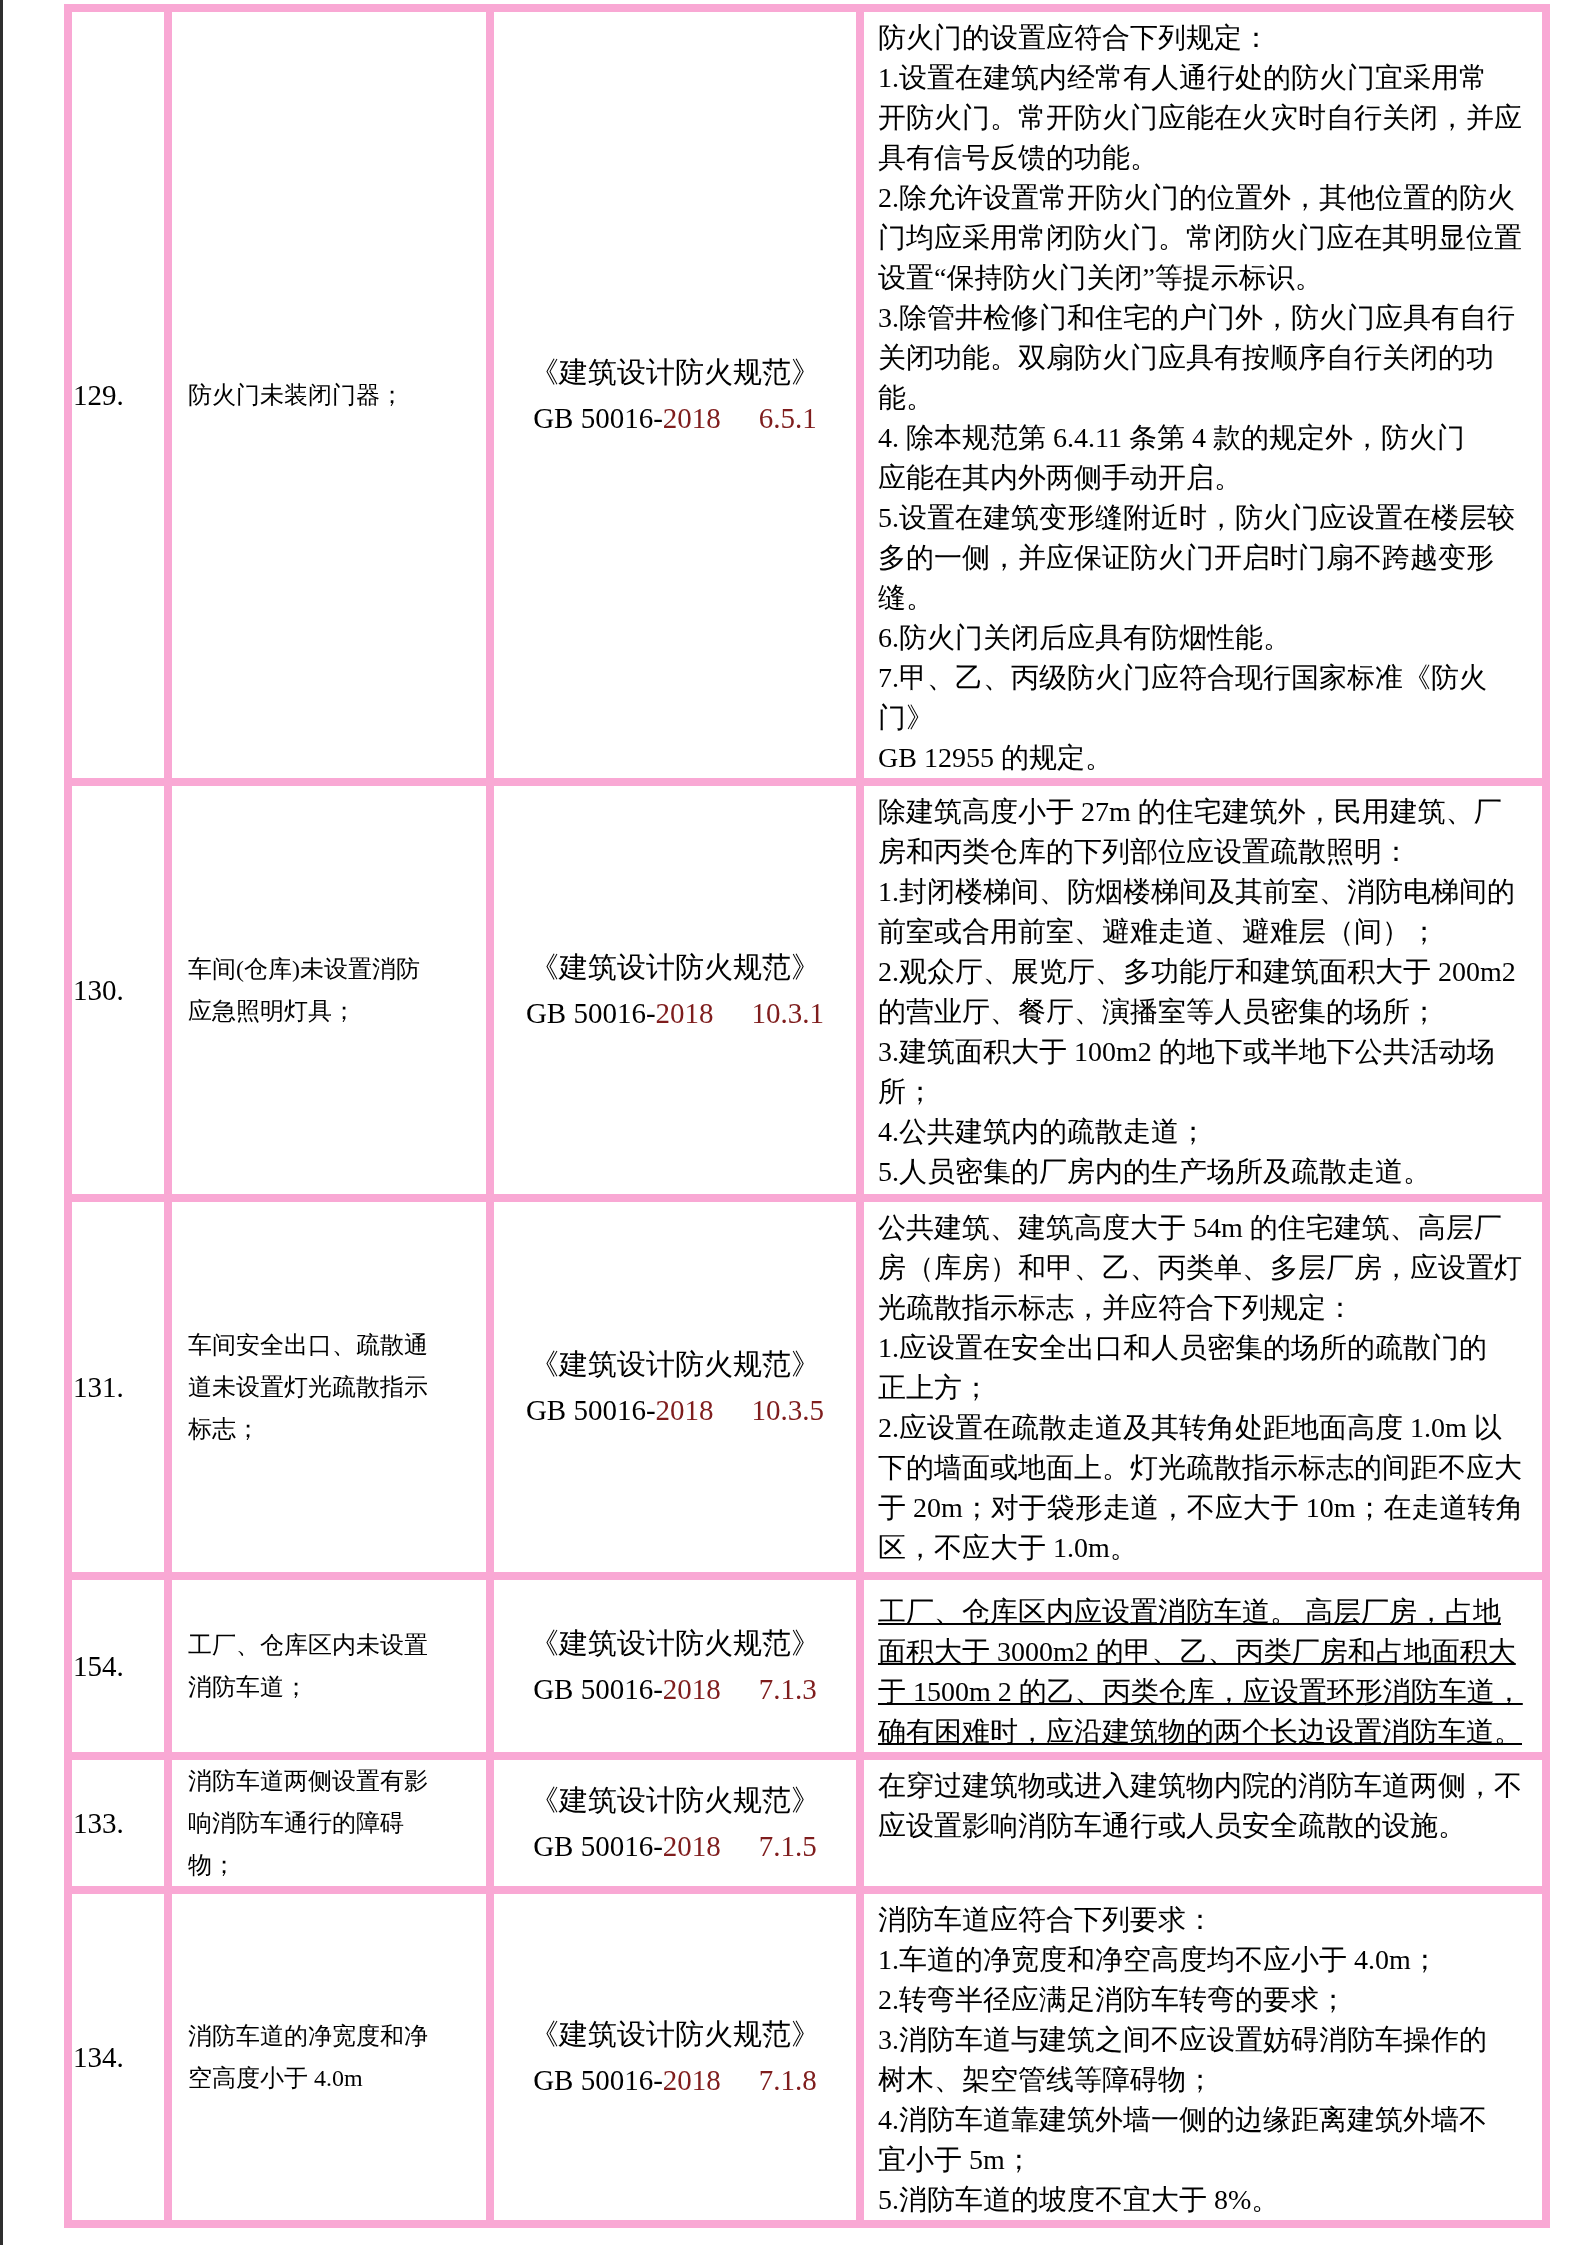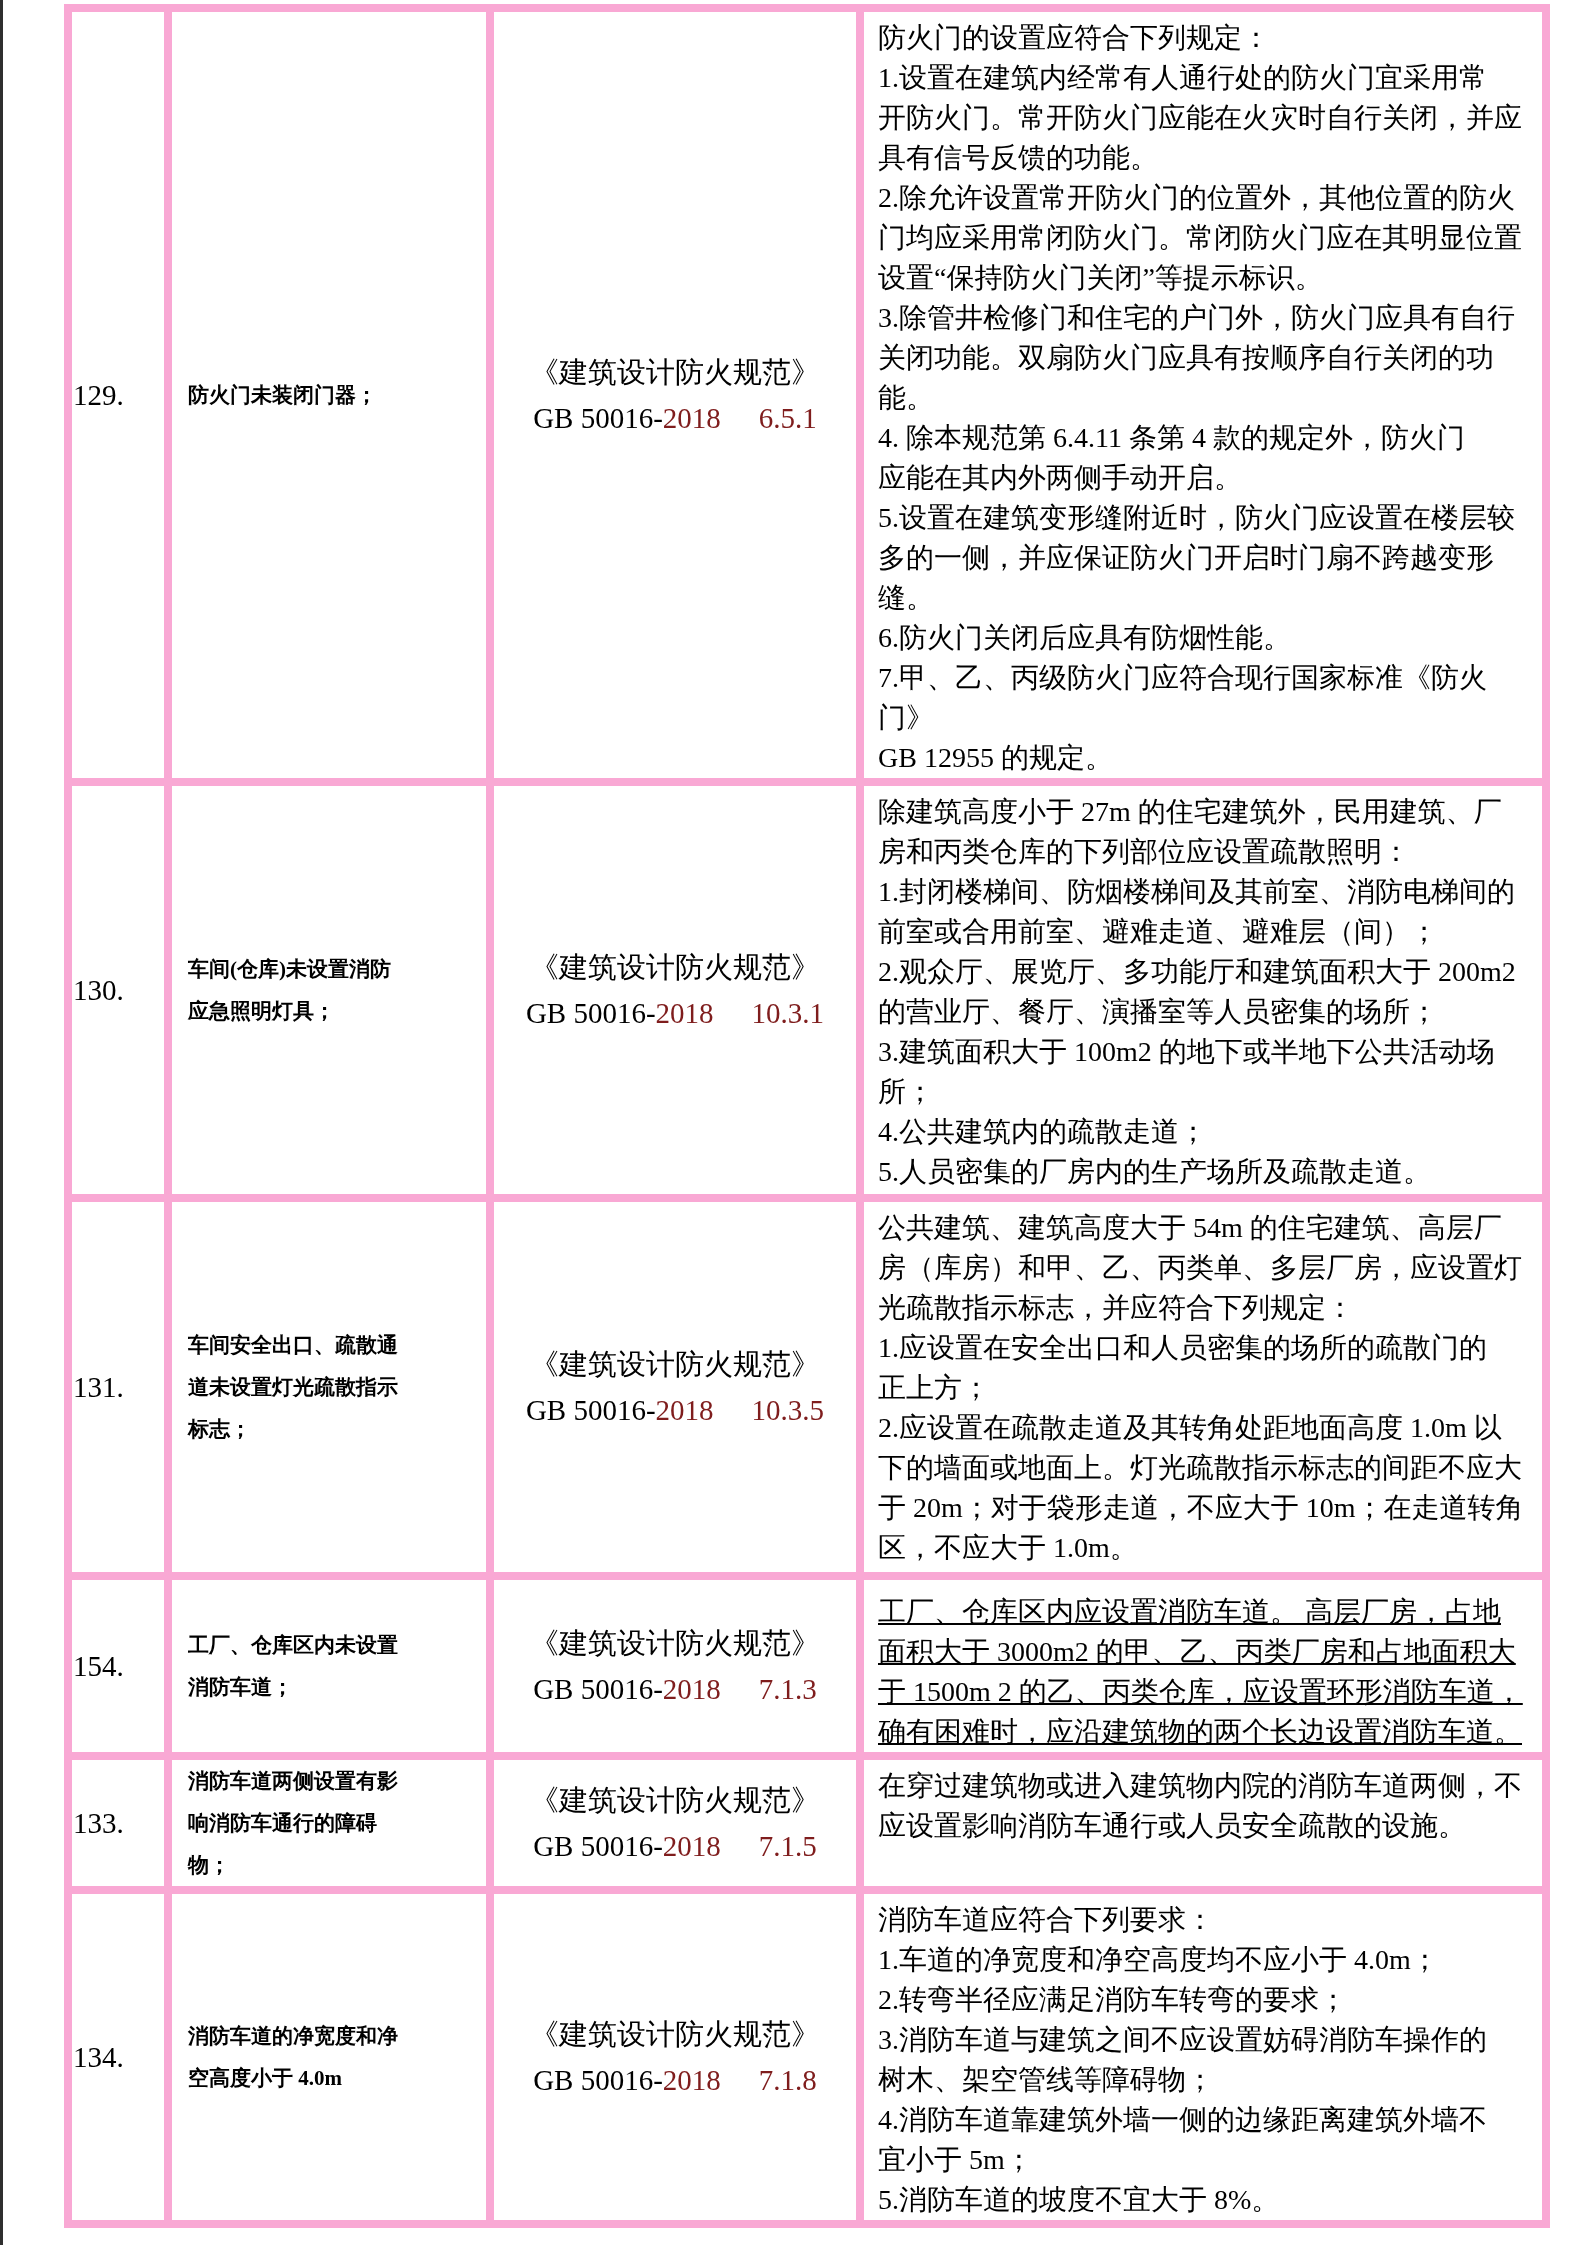--- a/index.html
+++ b/index.html
@@ -37,23 +37,22 @@
     overflow: hidden;
   }
   td.c-no {
     text-align: left;
     vertical-align: middle;
     font-size: 29px;
   }
   td.c-issue {
     vertical-align: middle;
     padding: 0 10px 0 16px;
-    font-size: 21px;
+    font-size: 24px;
     line-height: 42px;
-    font-weight: bold;
   }
   td.c-issue .cell-text {
     white-space: pre-line;
   }
   td.c-ref {
     vertical-align: middle;
     text-align: center;
     font-size: 29px;
     line-height: 46px;
     margin-top: 8px;

